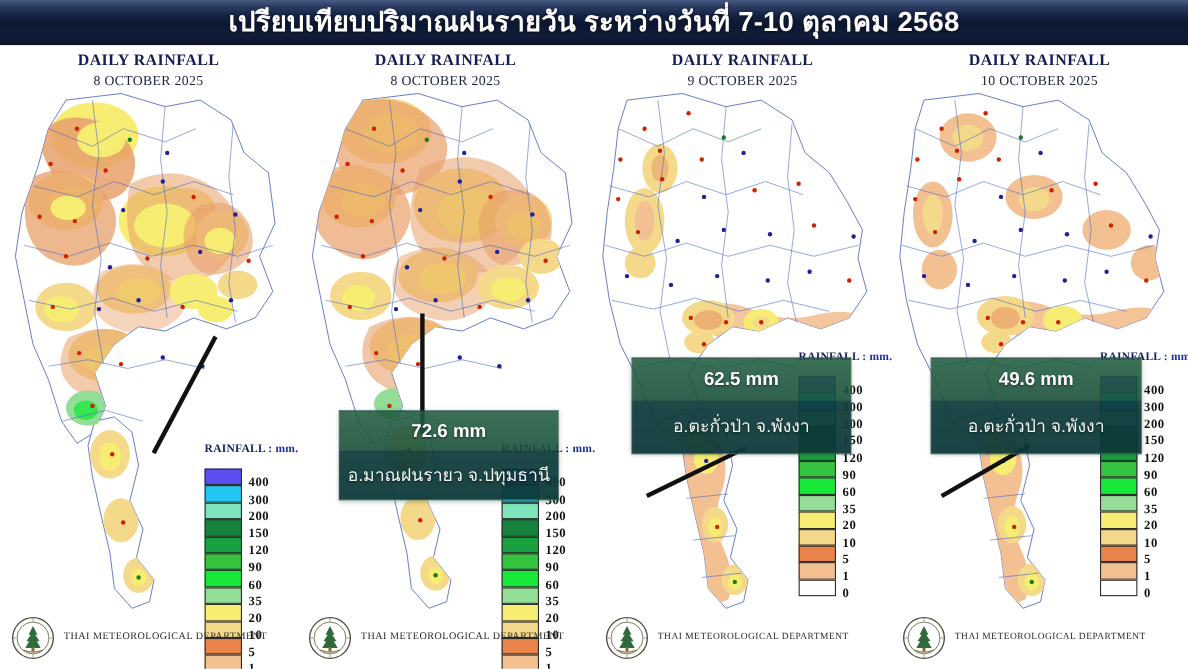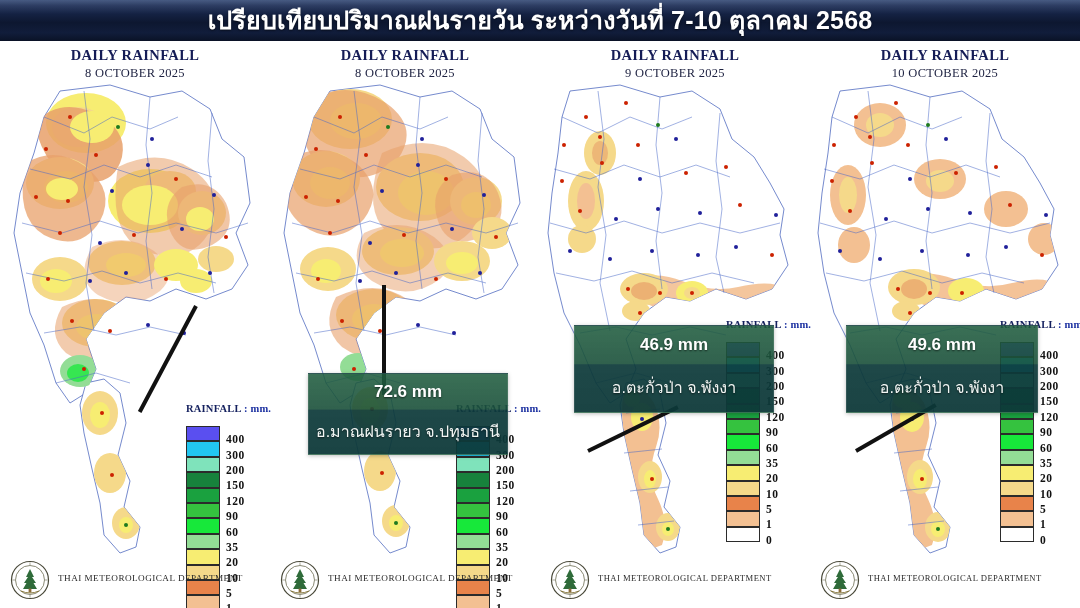--- a/index.html
+++ b/index.html
@@ -615,21 +615,21 @@
           <div class="legend-row">
             <div class="legend-sw" style="background: rgb(255, 255, 255);"></div>
             <div class="legend-lb">0</div>
           </div>
         </div>
     </div>
 
     <div class="leader" style="left:48px; top:408px; width:100px; height:4px; transform:rotate(-26deg);"></div>
     <div class="callout" style="left:34px; top:284px; width:200px; height:88px;">
       <div class="callout-box">
-        <div class="callout-val">46.9 mm</div>
+        <div class="callout-val">62.5 mm</div>
         <div class="callout-loc">อ.ตะกั่วป่า จ.พังงา</div>
       </div>
     </div>
 
     <div class="footer">
       <svg class="seal" viewBox="0 0 40 40">
         <circle cx="20" cy="20" r="18.5" fill="#fff" stroke="#4a4a3a" stroke-width="1.2"></circle>
         <circle cx="20" cy="20" r="14.5" fill="#fff" stroke="#6b6b50" stroke-width="0.8"></circle>
         <path d="M20 9 L24 17 L22 17 L26 23 L23.5 23 L27 29 L13 29 L16.5 23 L14 23 L18 17 L16 17 Z" fill="#2f6b3a"></path>
         <rect x="18.6" y="28.5" width="2.8" height="4" fill="#8a6a38"></rect>

